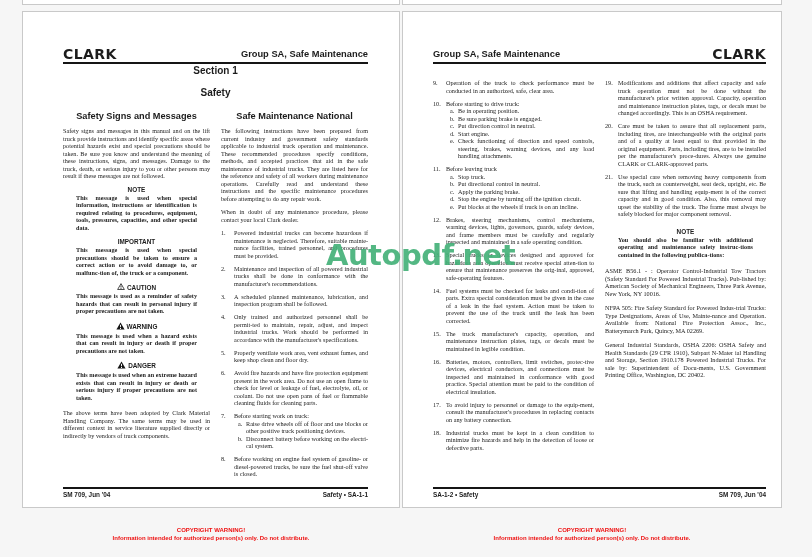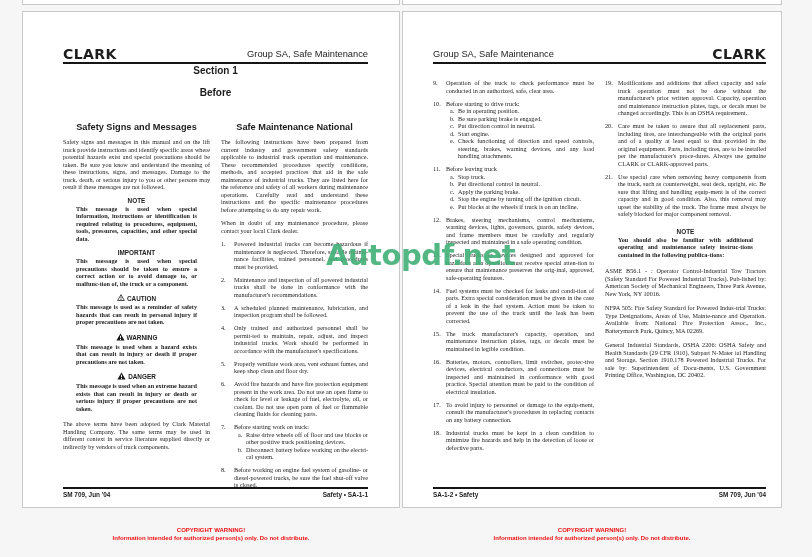--- a/index.html
+++ b/index.html
@@ -22,28 +22,28 @@
   .page.right{left:402px;width:380px;}
 
   .inner{position:absolute;top:36px;}
   .page.left .inner{left:40px;right:31px;}
   .page.right .inner{left:30px;right:15px;}
 
   .doc-header{display:flex;justify-content:space-between;align-items:flex-end;
     border-bottom:2.5px solid #151515;padding-bottom:2px;}
   .clark-logo{font-family:"DejaVu Sans",sans-serif;font-weight:900;font-size:14px;
     letter-spacing:.4px;line-height:12px;transform:scaleY(1.05);}
-  .hdr-title{font-family:"Liberation Sans",sans-serif;font-weight:normal;font-size:9.3px;line-height:11px;}
+  .hdr-title{font-family:"Liberation Sans",sans-serif;font-weight:bold;font-size:9.3px;line-height:11px;}
 
   .section-title{ text-align:center;font-family:"Liberation Sans",sans-serif;font-weight:bold;
     font-size:10px;margin-top:1px;}
   .section-sub{ text-align:center;font-family:"Liberation Sans",sans-serif;font-weight:bold;
     font-size:10px;margin-top:11px;}
 
-  .cols{display:flex;gap:11px;margin-top:24px;}
+  .cols{display:flex;gap:11px;margin-top:13px;}
   .col{flex:1;min-width:0;}
   .col-heading{text-align:center;font-family:"Liberation Sans",sans-serif;font-weight:bold;
     font-size:9.2px;margin:0 0 6px;}
 
   .body-p{font-size:6.2px;line-height:1.21;text-align:justify;margin:0 0 6px;}
 
   .callout{margin:0 13px 7px;}
   .callout-title{display:flex;justify-content:center;align-items:center;gap:2px;
     font-family:"Liberation Sans",sans-serif;font-weight:bold;font-size:6.4px;margin-bottom:1px;}
   .callout-text{font-size:6.2px;line-height:1.21;font-weight:bold;text-align:justify;}
@@ -82,21 +82,21 @@
 <div class="prev-edge left"></div>
 <div class="prev-edge right"></div>
 
 <div class="page left">
   <div class="inner">
     <div class="doc-header">
       <span class="clark-logo">CLARK</span>
       <span class="hdr-title">Group SA, Safe Maintenance</span>
     </div>
     <div class="section-title">Section 1</div>
-    <div class="section-sub">Before</div>
+    <div class="section-sub">Safety</div>
 
     <div class="cols">
 
       <div class="col">
         <div class="col-heading">Safety Signs and Messages</div>
         <p class="body-p">Safety signs and messages in this manual and on the lift truck provide instructions and identify specific areas where potential hazards exist and special precautions should be taken. Be sure you know and understand the meaning of these instructions, signs, and messages. Damage to the truck, death, or serious injury to you or other persons may result if these messages are not followed.</p>
 
         <div class="callout">
           <div class="callout-title">NOTE</div>
           <div class="callout-text">This message is used when special information, instructions or identification is required relating to procedures, equipment, tools, pressures, capacities, and other special data.</div>

